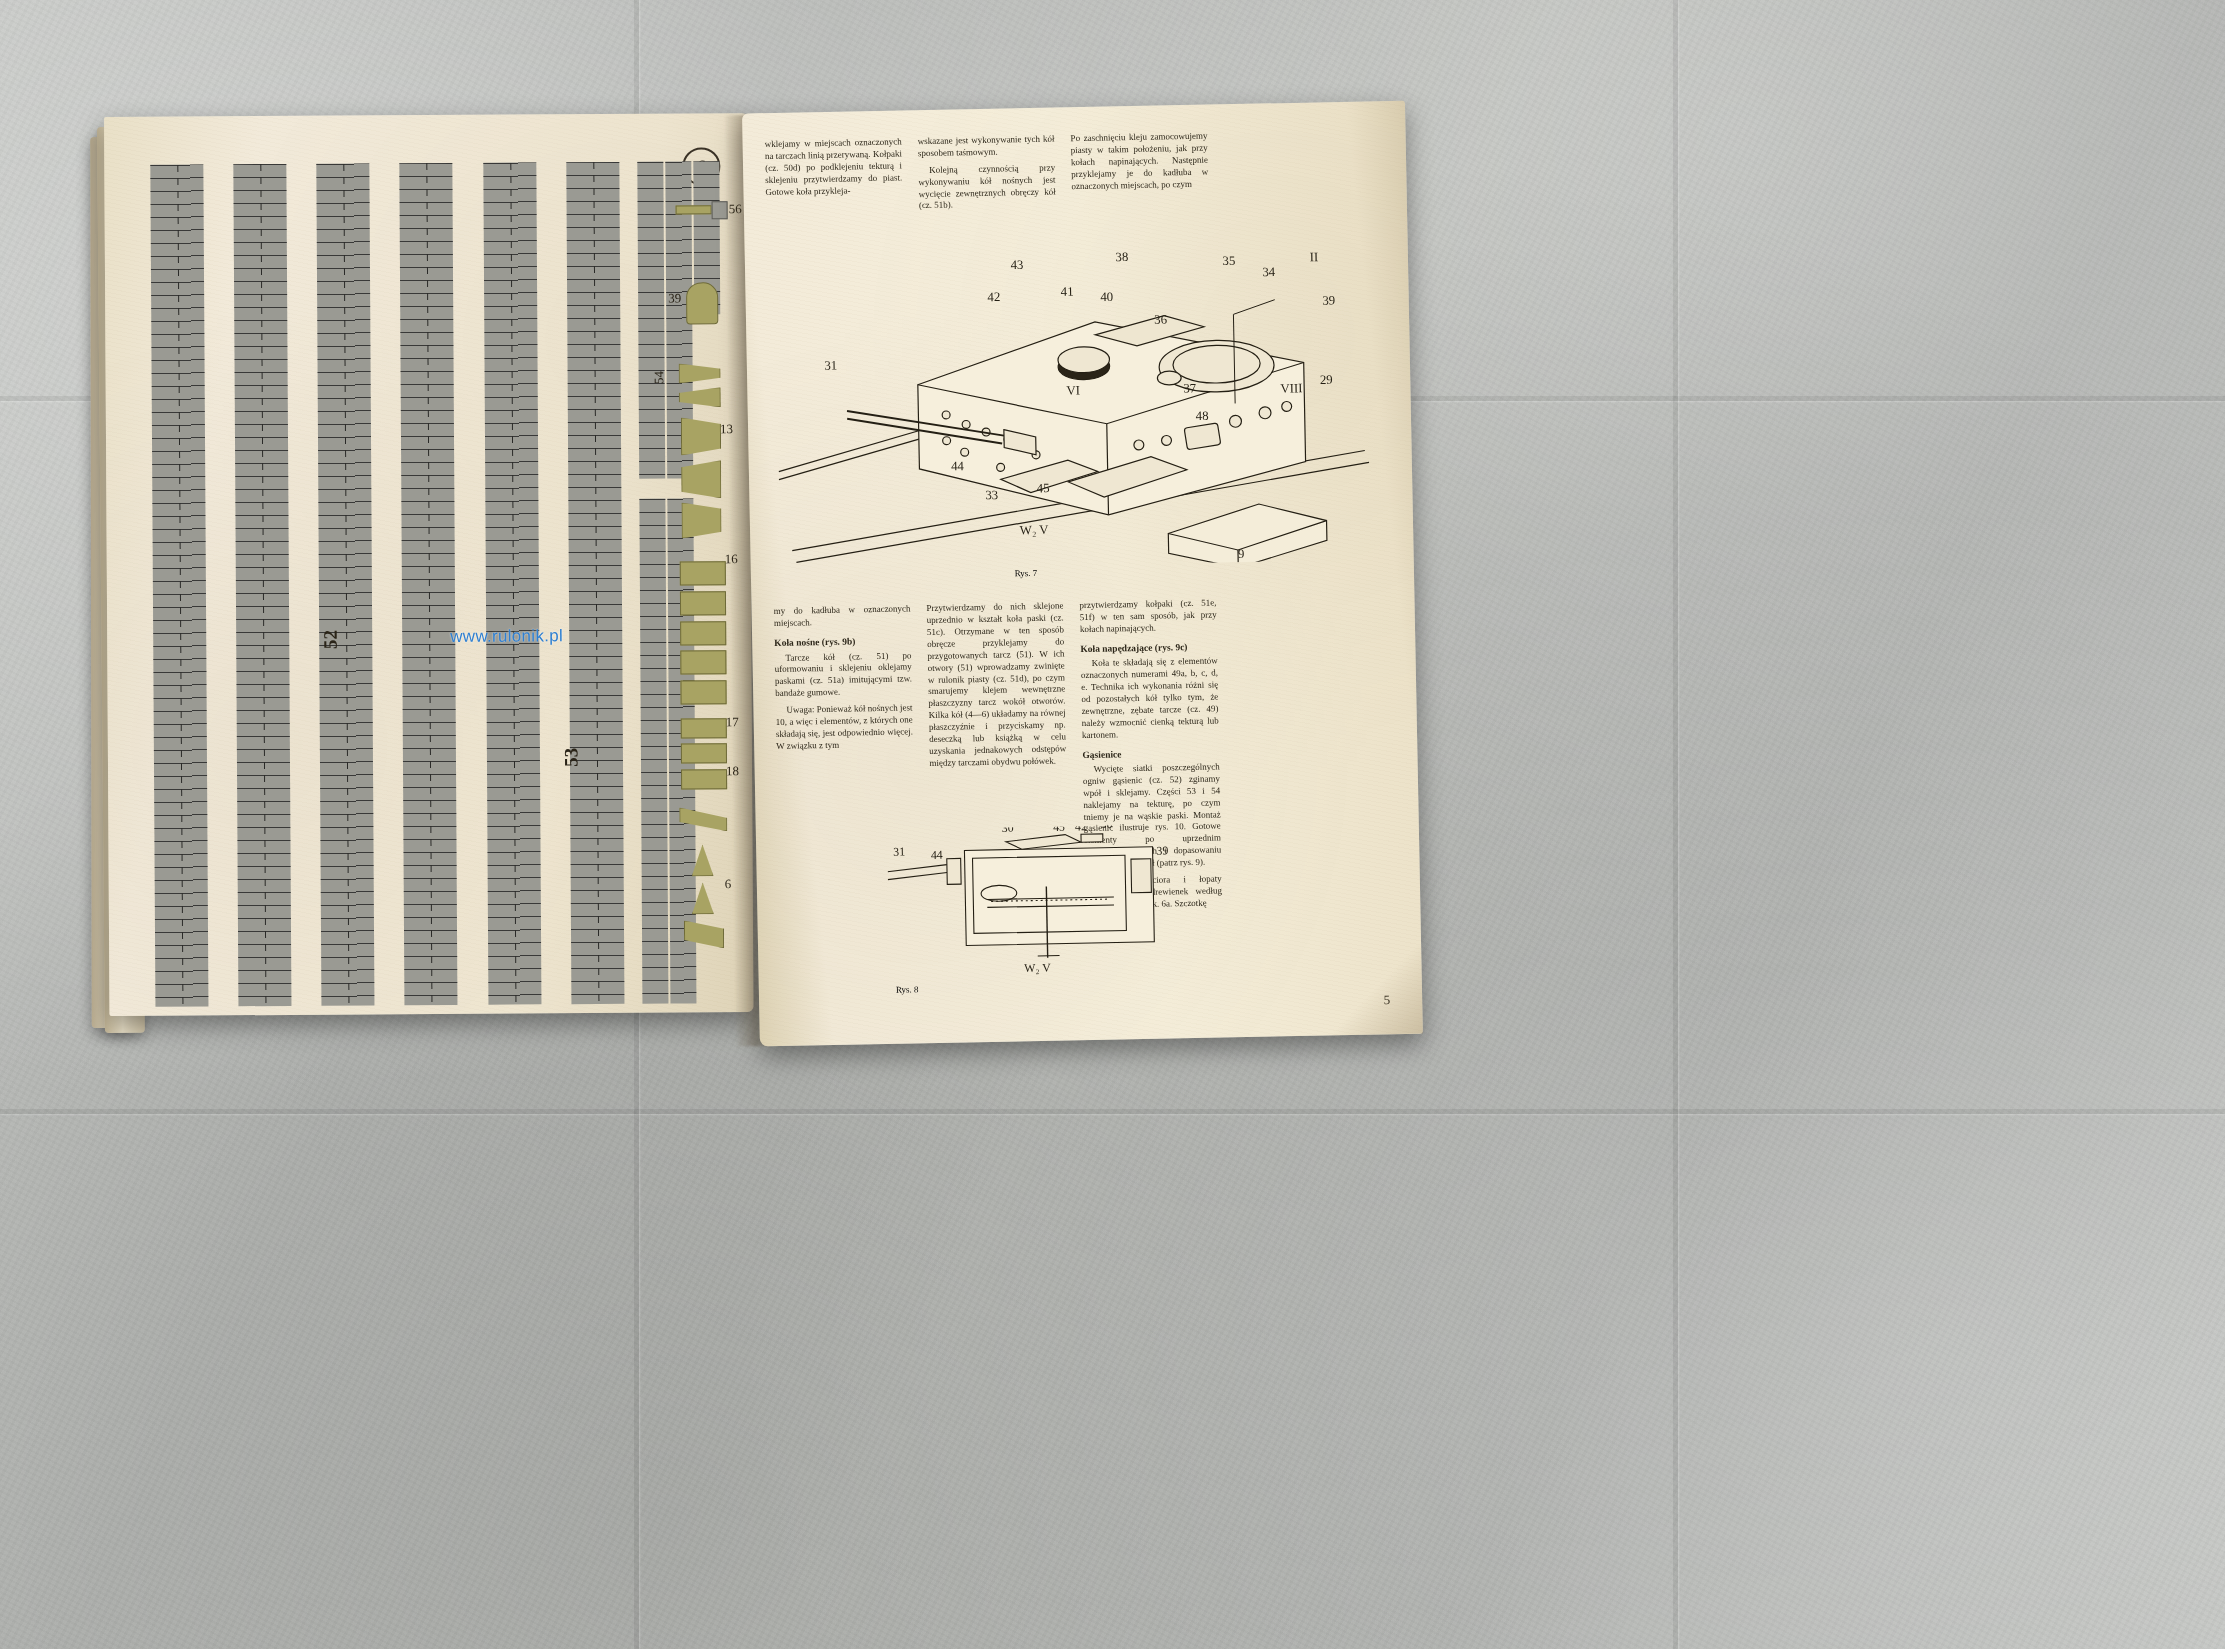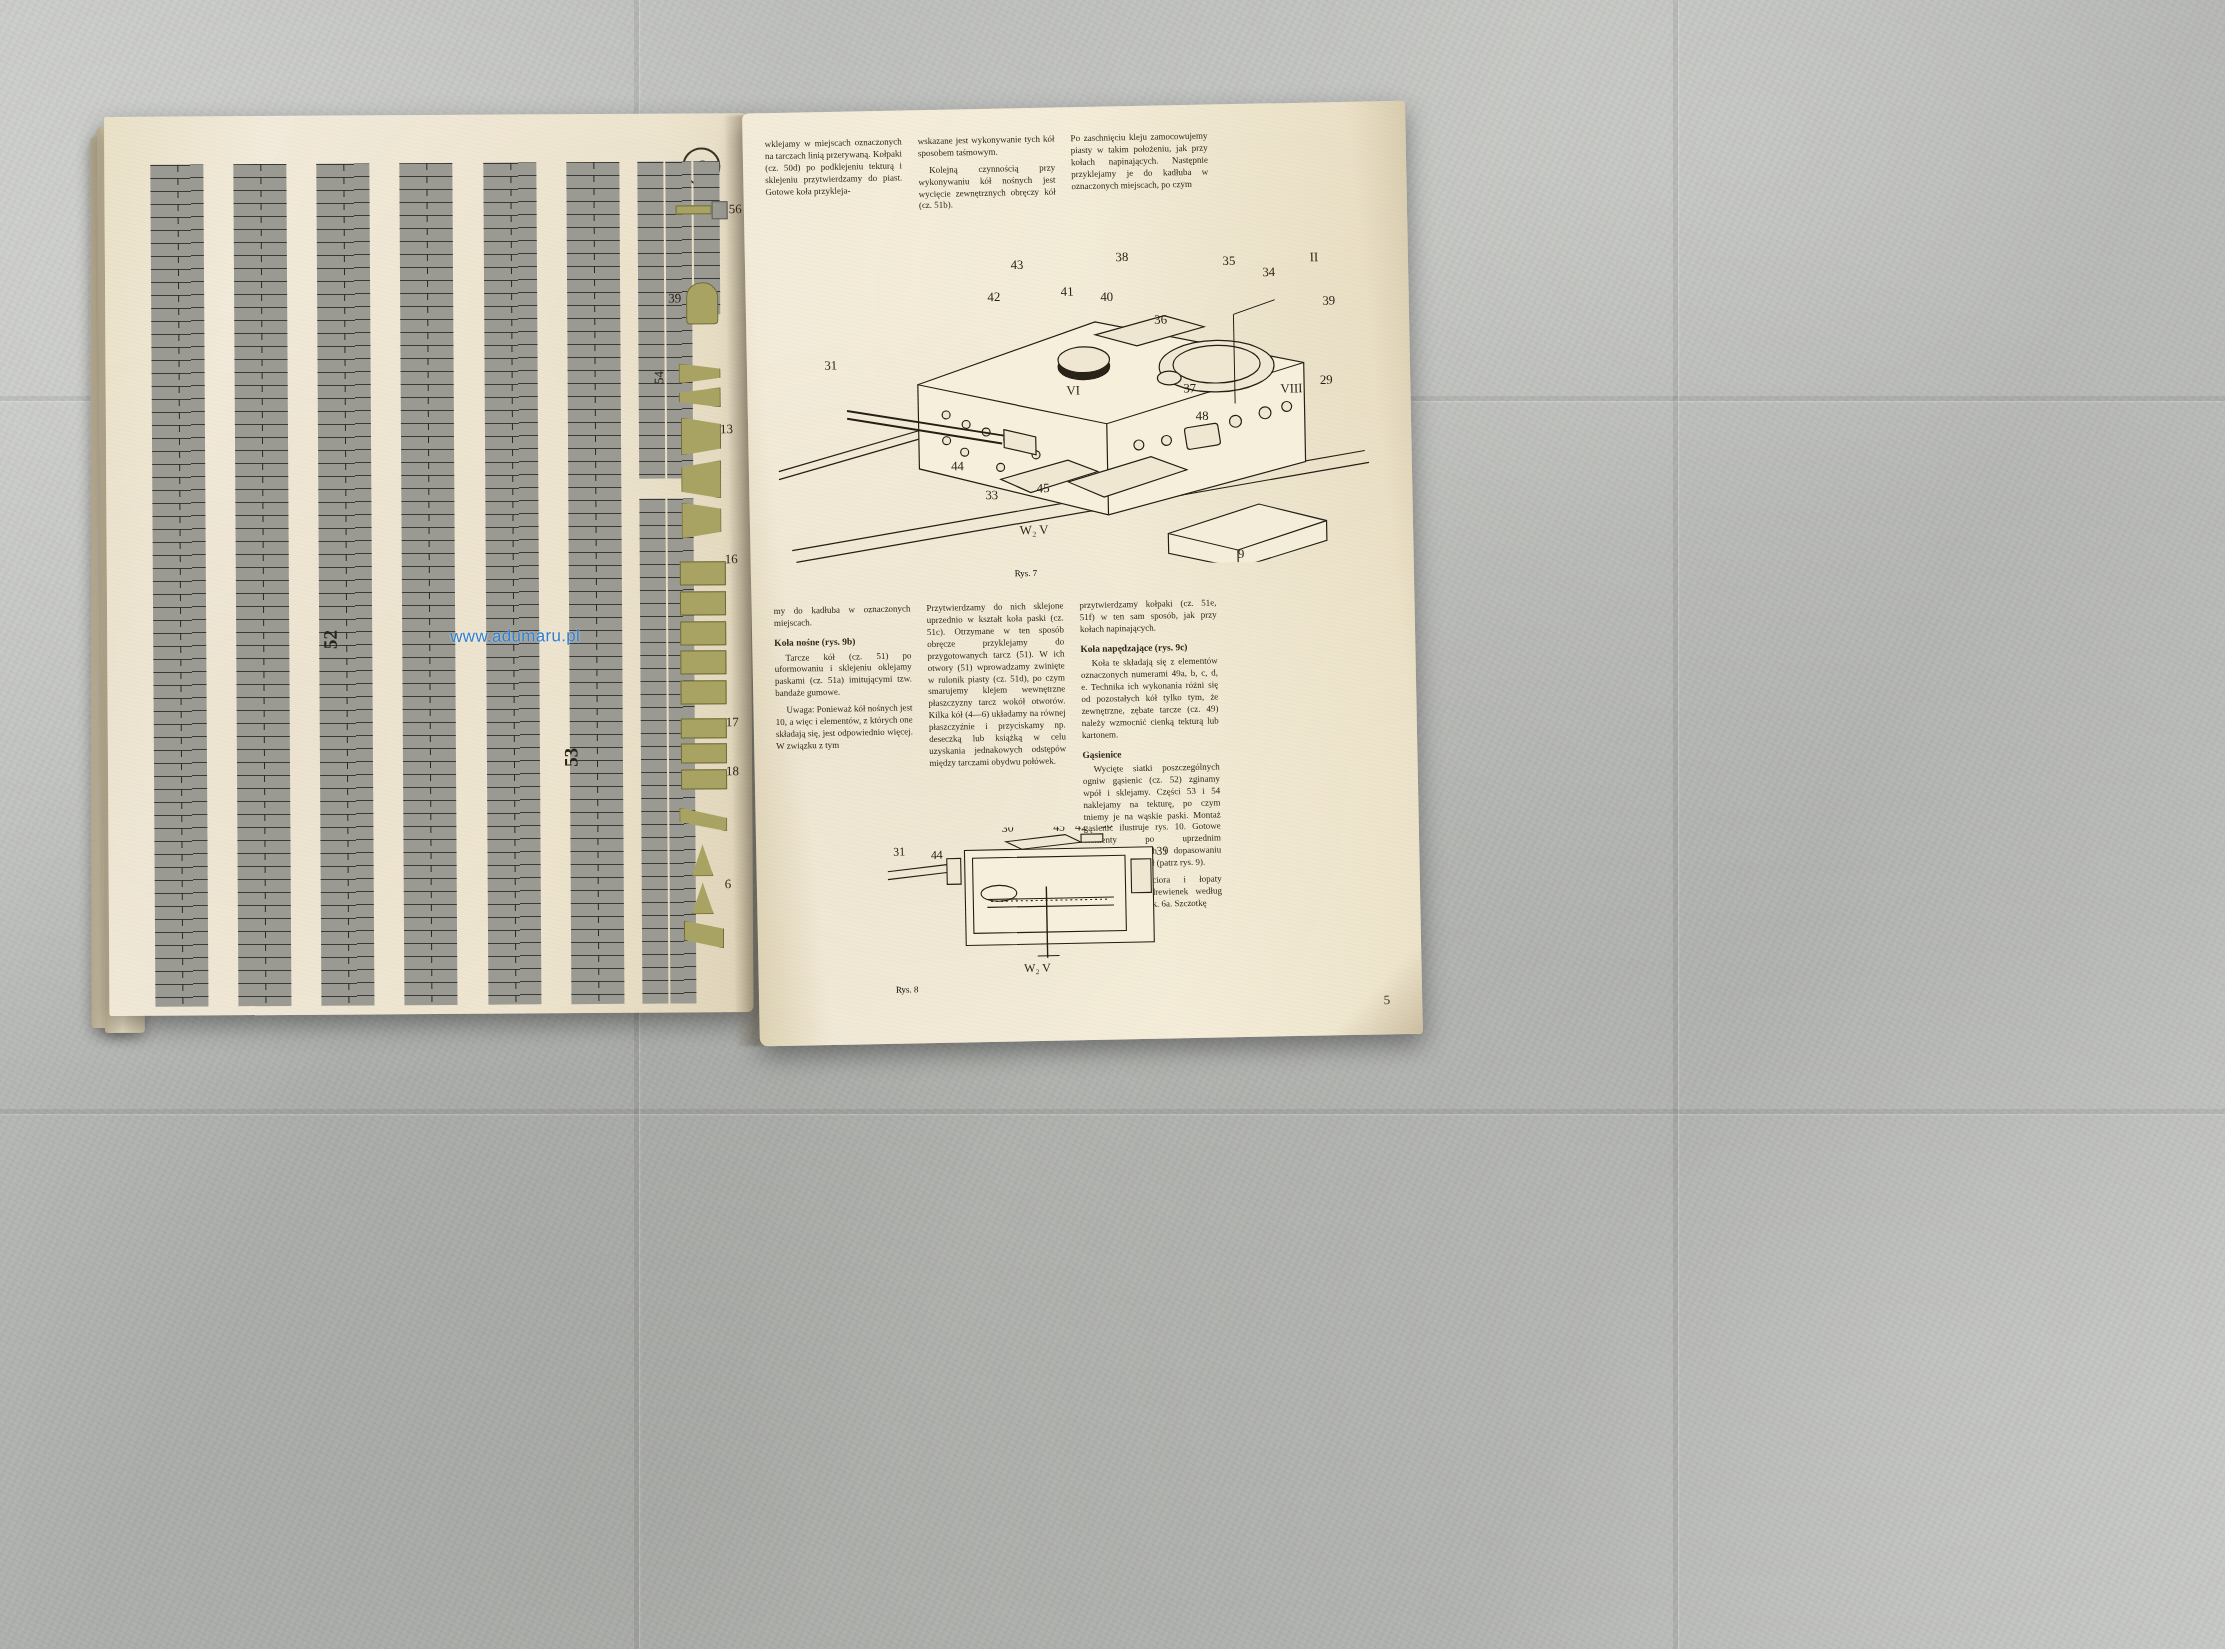--- a/index.html
+++ b/index.html
@@ -167,21 +167,21 @@
         <div class="olive" style="position:absolute;left:10px;top:586px;width:44px;height:18px"></div>
         <div class="p-lbl" style="left:55px;top:580px">18</div>
 
         <div class="olive" style="position:absolute;left:8px;top:624px;width:46px;height:22px;clip-path:polygon(0 0,100% 45%,100% 100%,0 60%)"></div>
         <div class="olive" style="position:absolute;left:20px;top:661px;width:20px;height:30px;clip-path:polygon(50% 0,100% 100%,0 100%)"></div>
         <div class="olive" style="position:absolute;left:20px;top:699px;width:20px;height:30px;clip-path:polygon(50% 0,100% 100%,0 100%)"></div>
         <div class="olive" style="position:absolute;left:12px;top:737px;width:38px;height:26px;clip-path:polygon(0 0,100% 30%,100% 100%,0 70%)"></div>
         <div class="p-lbl" style="left:53px;top:693px">6</div>
       </div>
 
-      <div class="wm">www.adumaru.pl</div>
+      <div class="wm">www.rulonik.pl</div>
     </div>
   </div>
 
   <div class="spine"></div>
 
   <div class="page page-right">
     <div class="paper-tex"></div>
     <div class="rp-inner">
 
       <div class="cols">

